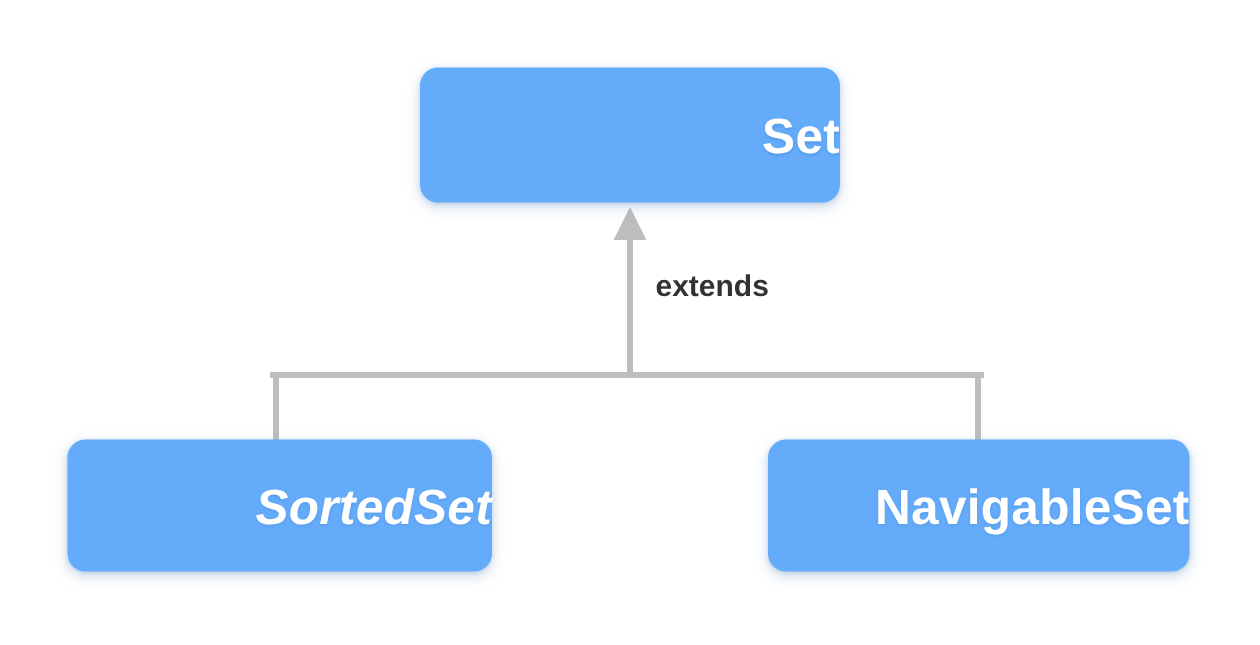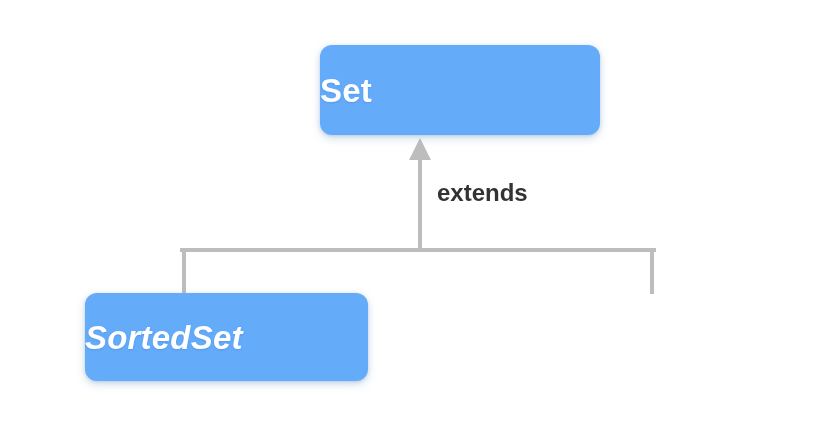--- a/index.html
+++ b/index.html
@@ -27,27 +27,26 @@
     top: 0;
     width: 840px;
     height: 430px;
     pointer-events: none;
   }
   
   .node {
     position: absolute;
     display: flex;
     align-items: center;
-    justify-content: flex-start;
+    justify-content: flex-end;
     background: #64abfa;
     border-radius: 12px;
     box-shadow: 0 3px 9px rgba(120, 160, 200, 0.38),
                 0 1px 3px rgba(120, 160, 200, 0.30);
     box-sizing: border-box;
-    margin-left: 40px;
   }
   .node-label {
     color: #ffffff;
     font-family: "Liberation Sans", sans-serif;
     font-weight: bold;
     font-size: 33px;
     letter-spacing: 0.2px;
     line-height: 1;
     white-space: nowrap;
     text-shadow: 0 1px 2px rgba(60, 120, 190, 0.30);
@@ -70,21 +69,21 @@
     top: 293px;
     width: 281px;
     height: 88px;
   }
   
   .edge-label {
     position: absolute;
     color: #333333;
     font-family: "Liberation Sans", sans-serif;
     font-weight: bold;
-    font-size: 24px;
+    font-size: 20px;
     line-height: 1;
     white-space: nowrap;
   }
   #edge-label-extends {
     left: 437px;
     top: 181px;
   }
 </style>
 </head>
 <body>
@@ -107,14 +106,17 @@
   <div class="node" id="node-set">
     <span class="node-label">Set</span>
   </div>
 
   <div class="edge-label" id="edge-label-extends">extends</div>
 
   <div class="node" id="node-sortedset">
     <span class="node-label">SortedSet</span>
   </div>
 
+  <div class="node" id="node-navigableset">
+    <span class="node-label">NavigableSet</span>
+  </div>
 
 </div>
 
 </body></html>

